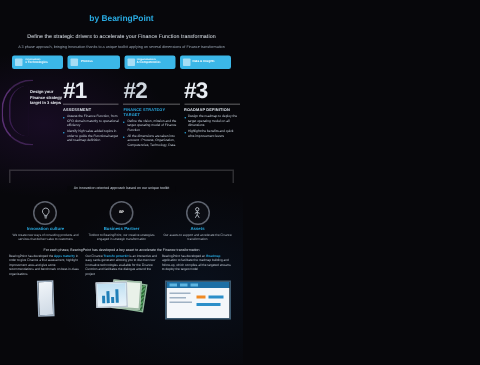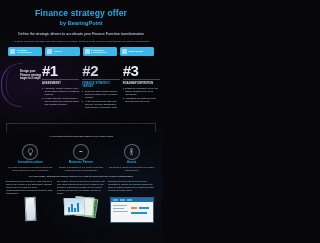--- a/index.html
+++ b/index.html
@@ -150,21 +150,20 @@
   .web .bd .ln{position:absolute;height:1px;background:#9fb2c4;}
   .web .bd .ac{position:absolute;height:2px;background:#f08a24;}
   .web .bd .bl{position:absolute;height:2px;background:#2b8fc9;}
 </style>
 </head>
 <body>
 
 <div class="page">
 
   <div class="header">
-    <div class="title">Finance strategy offer</div>
     <div class="subtitle">by BearingPoint</div>
     <div class="tagline">Define the strategic drivers to accelerate your Finance Function transformation</div>
     <div class="tagline2">A 3 phase approach, bringing Innovation thanks to a unique toolkit applying on several dimensions of Finance transformation</div>
   </div>
 
   <div class="chips">
     <div class="chip">
       <span class="gl"></span>
       <span class="lbl">Innovation
 &amp; Technologies</span>

